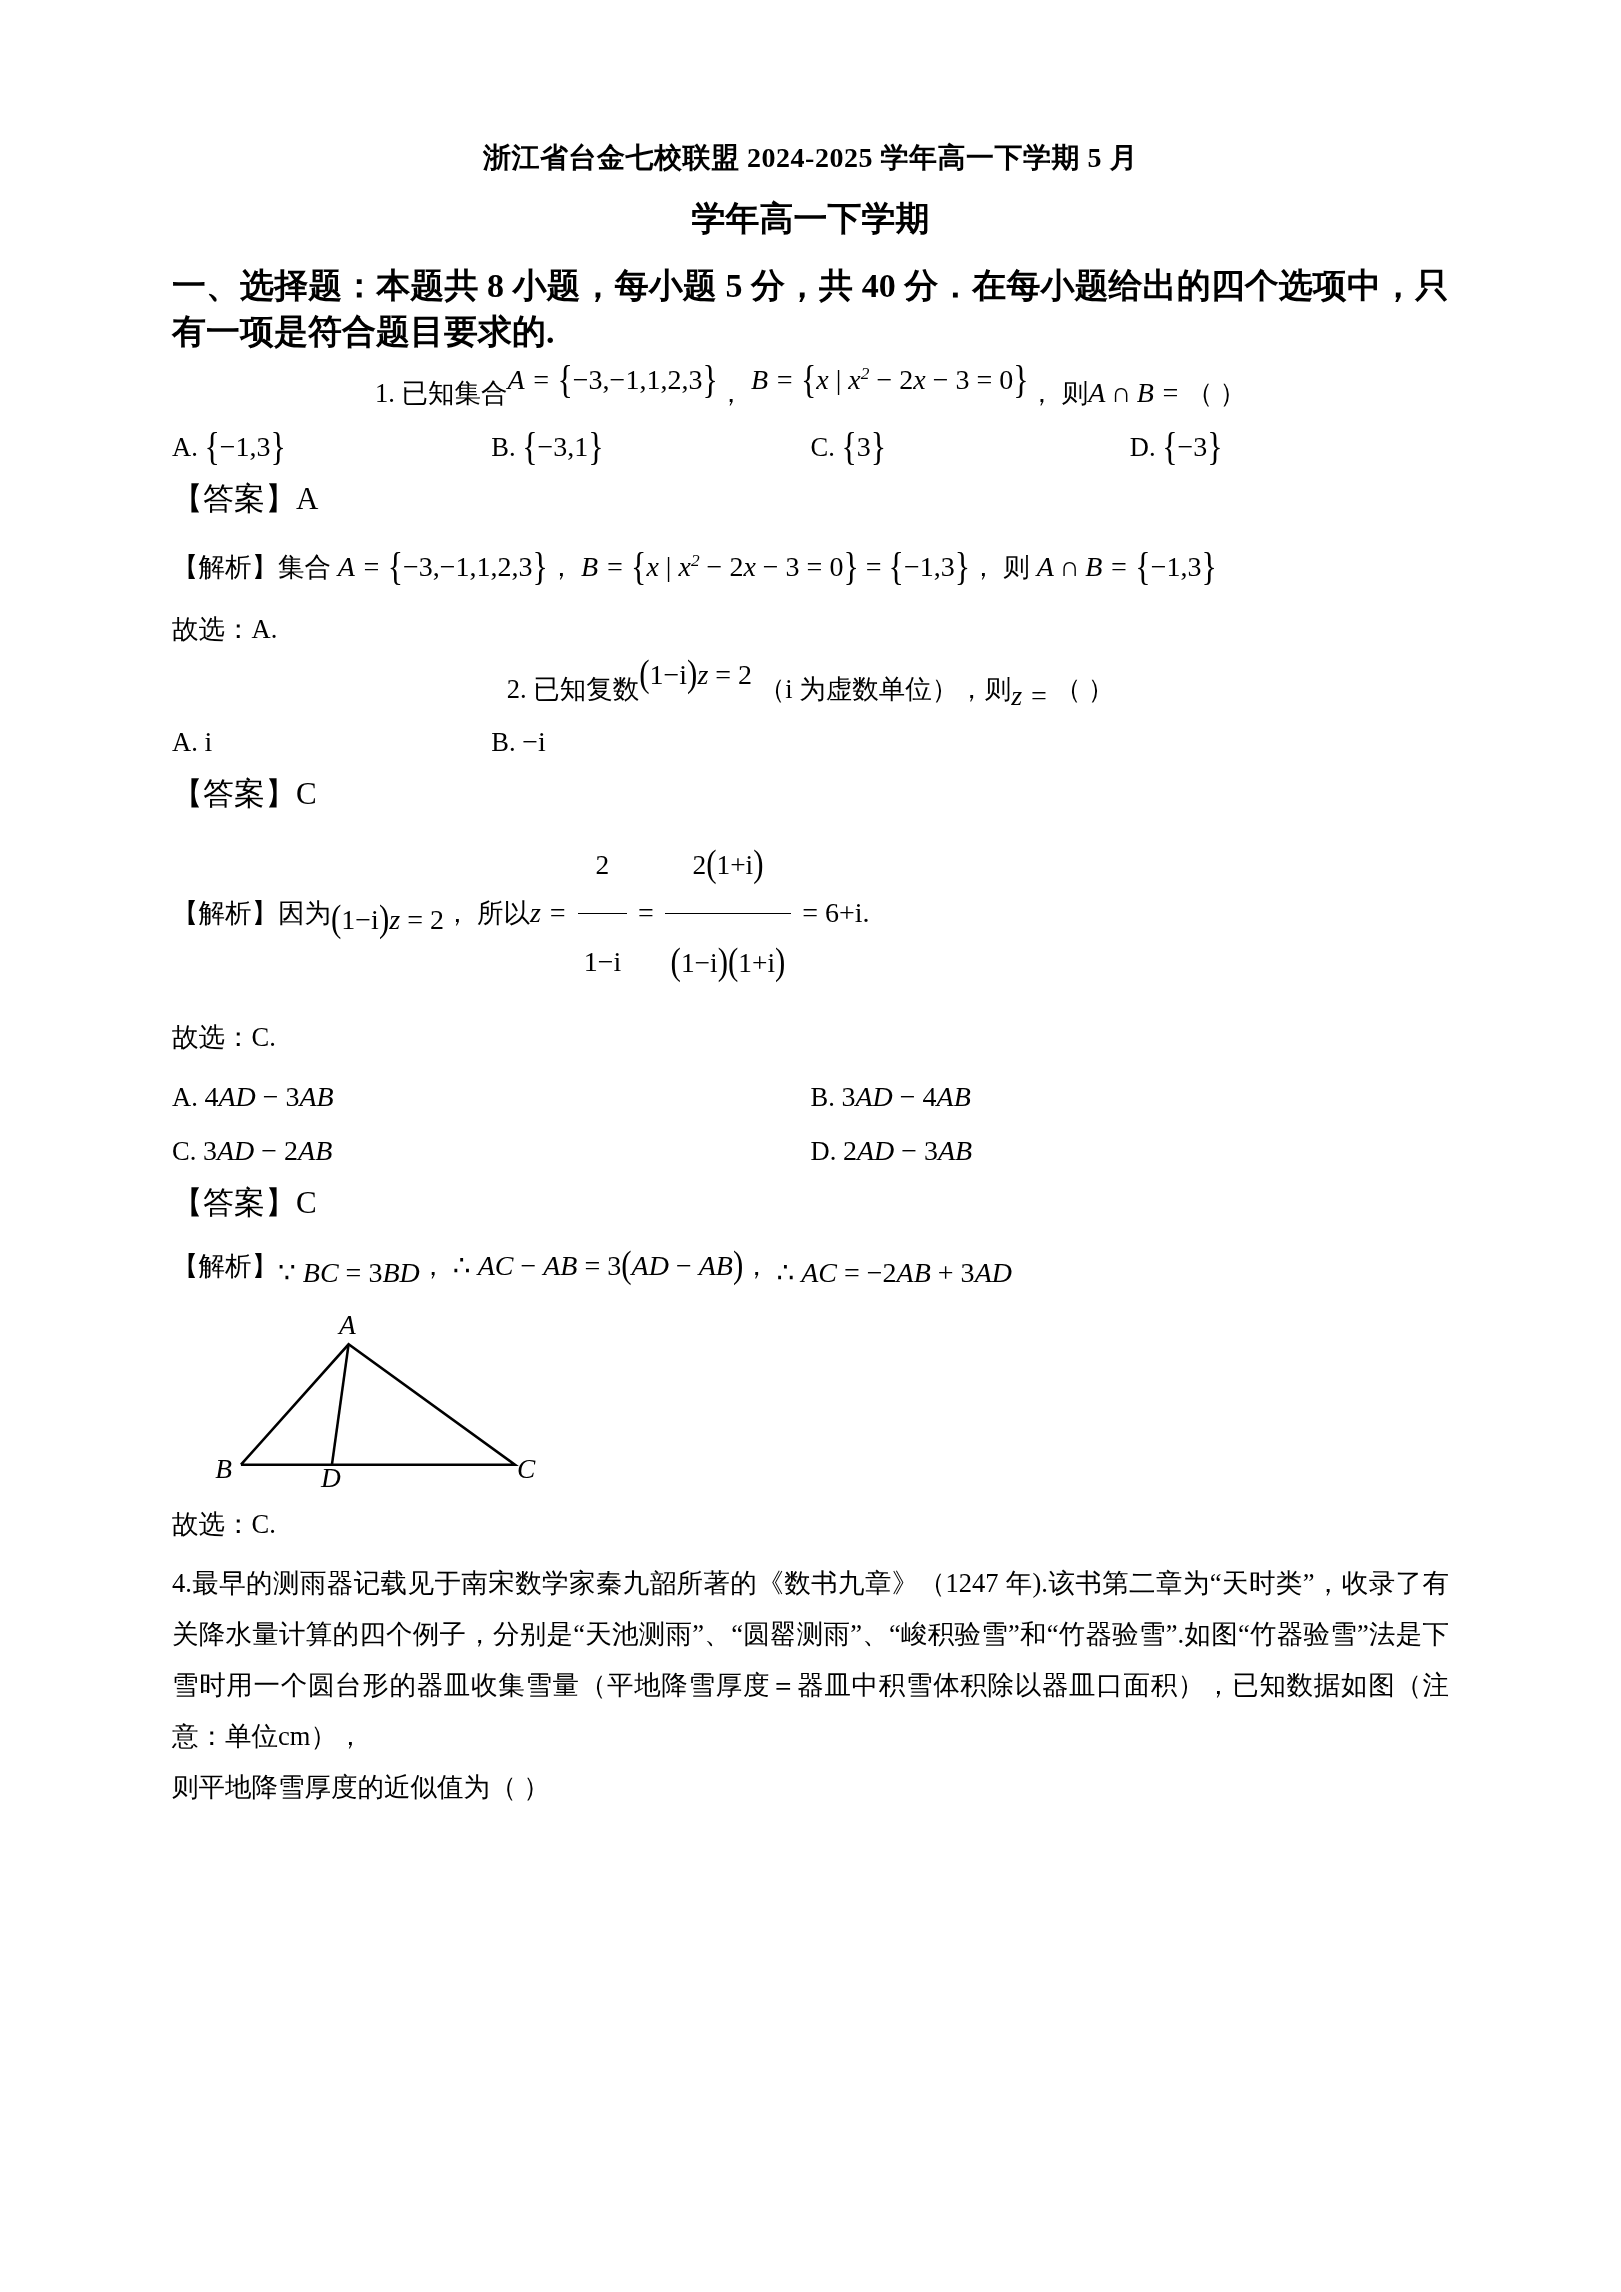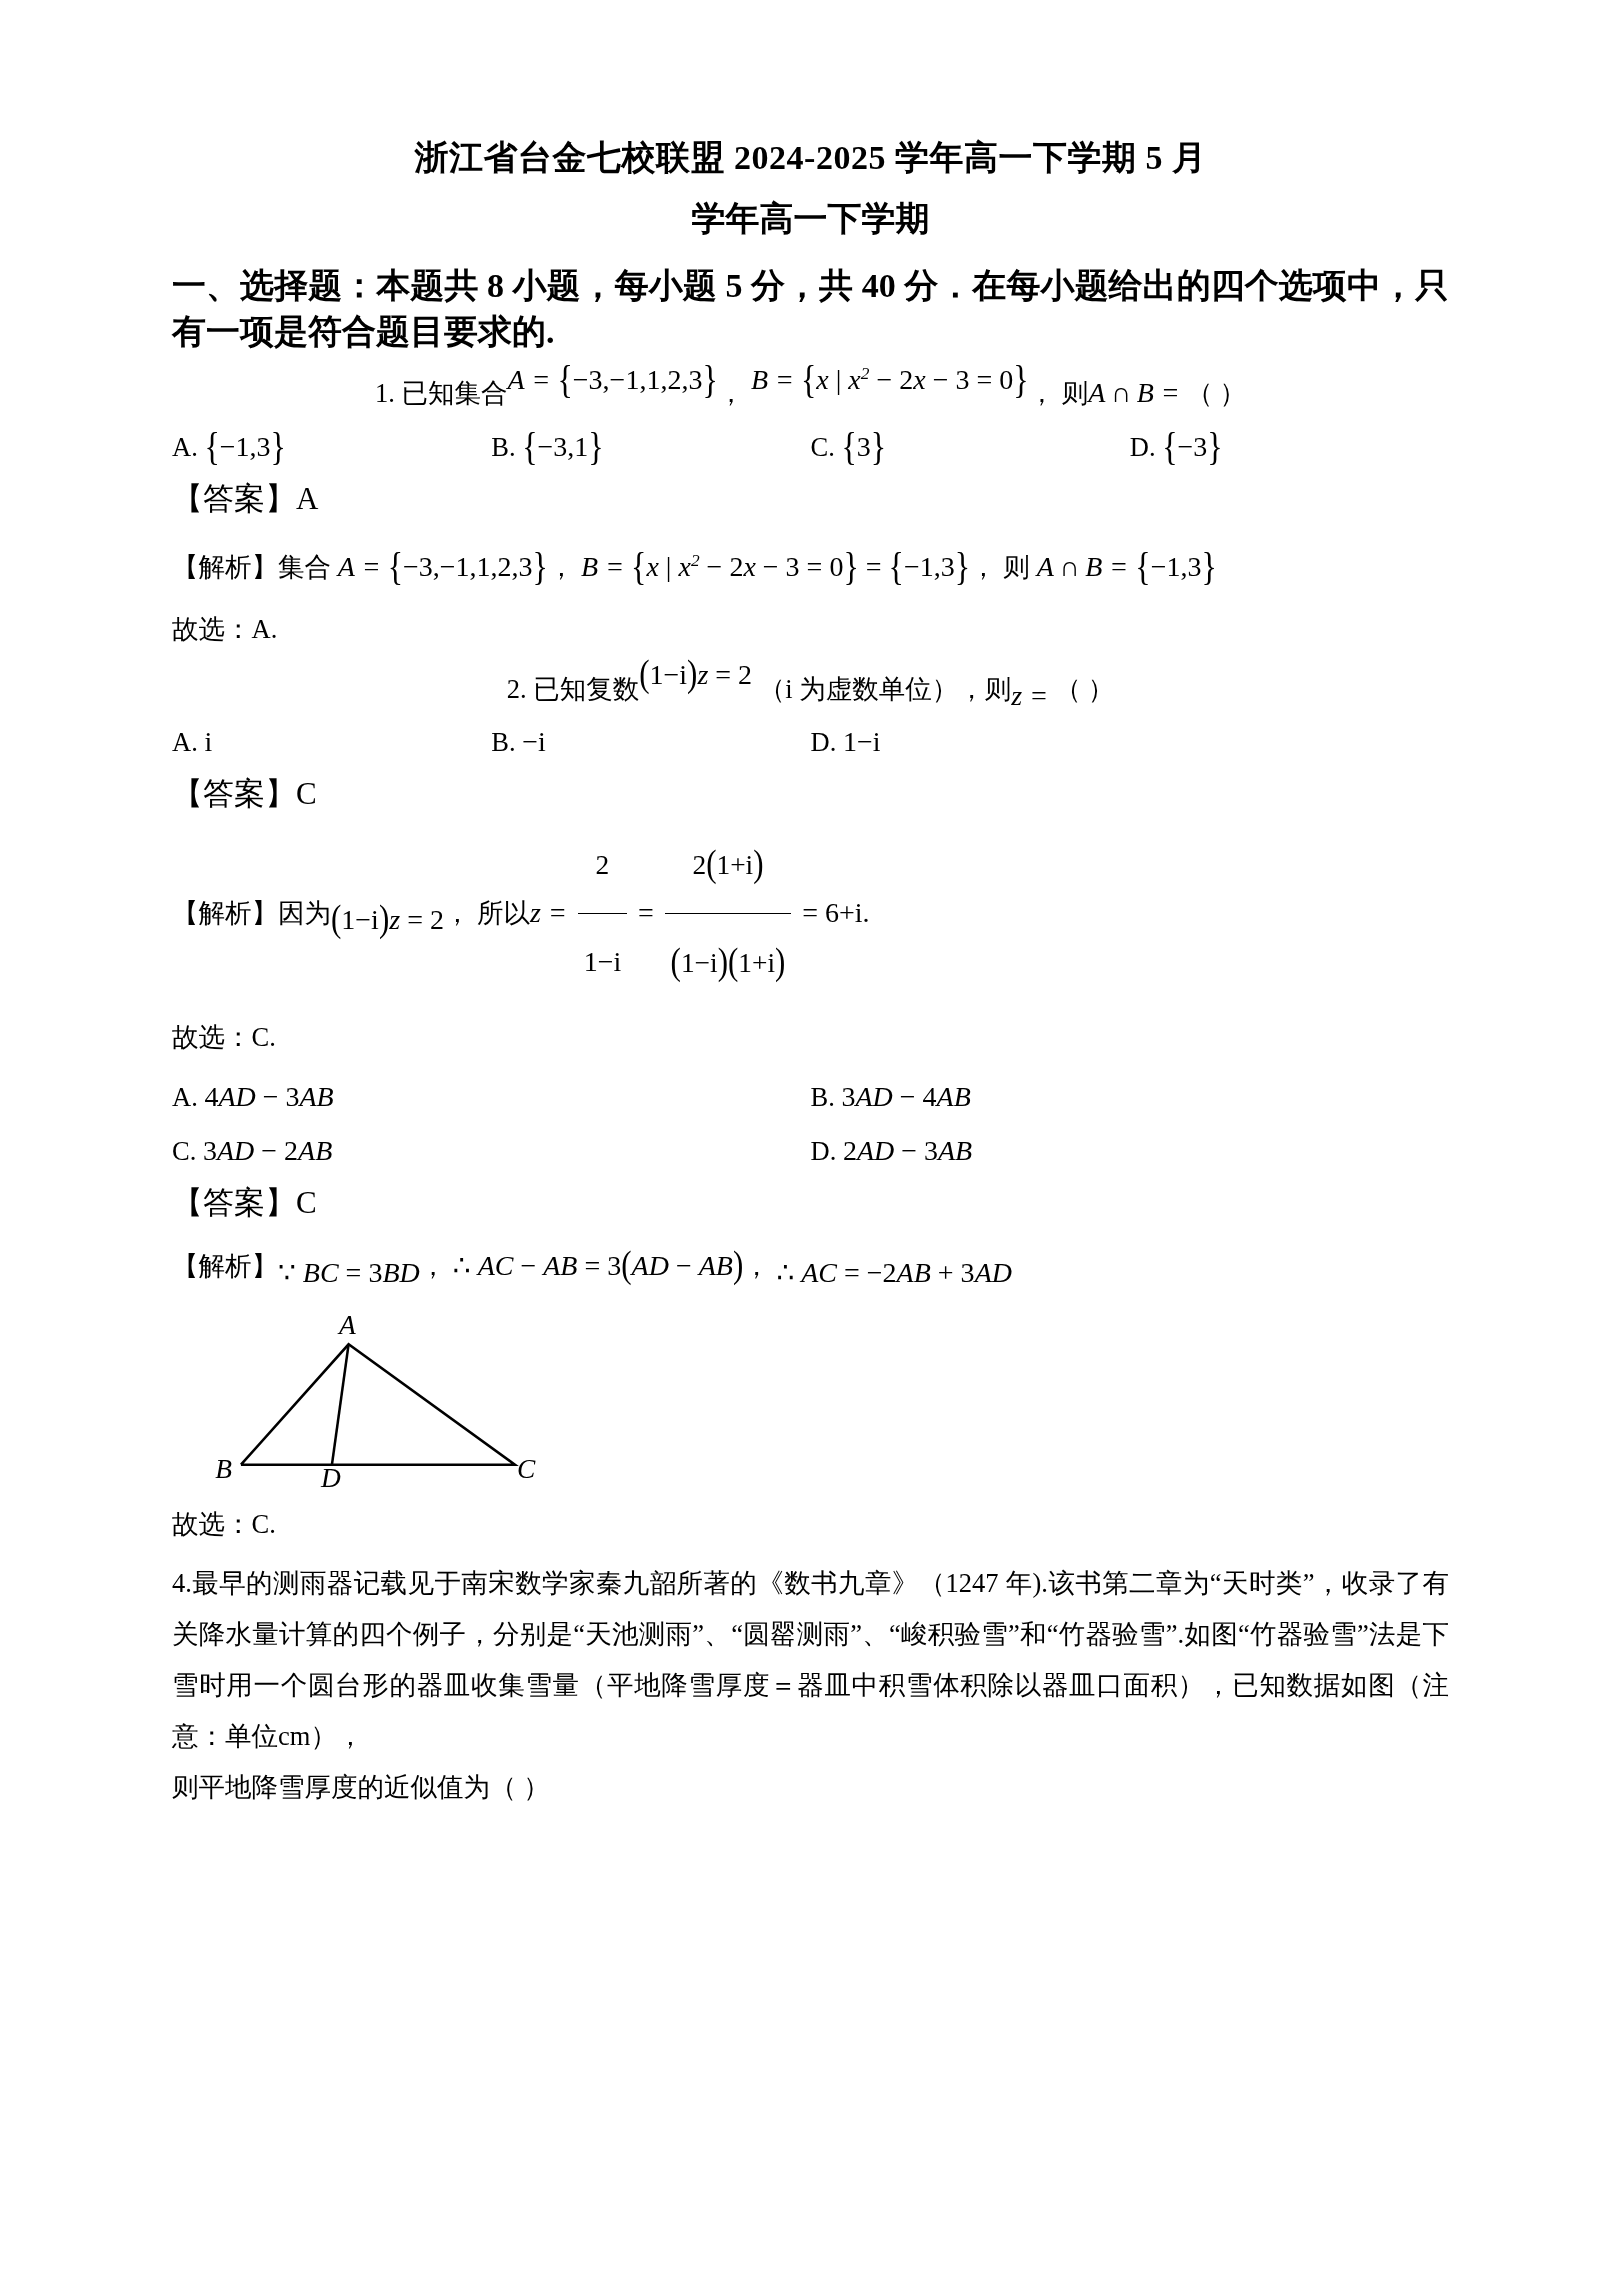--- a/index.html
+++ b/index.html
@@ -16,21 +16,21 @@
     width: 1621px;
     height: 2293px;
     background: #ffffff;
     box-sizing: border-box;
     padding: 127px 172px 0 172px;
     overflow: hidden;
   }
   .title {
     text-align: center;
     font-weight: bold;
-    font-size: 34px;
+    font-size: 28px;
     line-height: 61px;
     letter-spacing: 0.5px;
   }
   .title-line2 {
     text-align: center;
     font-weight: bold;
     font-size: 34px;
     line-height: 61px;
     margin-bottom: 13.7px;
   }
@@ -174,21 +174,20 @@
   <div class="q-block">
     <div class="qline">
       <span>2.</span>
       <span>已知复数</span><span class="m inl-raise"><span class="paren">(</span><span class="mr">1−</span><span class="mr">i</span><span class="paren">)</span>z<span class="mr">&nbsp;=&nbsp;2</span></span>
       <span>（i 为虚数单位），</span><span>则</span><span class="m inl-drop">z&nbsp;=</span>
       <span>（      ）</span>
     </div>
     <div class="opts">
       <div><span>A.</span> <span class="m mr">i</span></div>
       <div><span>B.</span> <span class="m mr">−i</span></div>
-      <div><span>D.</span> <span class="m mr">1−i</span></div>
     </div>
     <div class="ans">
       <span>【答案】</span><span>C</span>
     </div>
     <div class="sol" style="line-height:94px;">
       <span>【解析】</span><span>因为</span><span class="m inl-drop"><span class="paren">(</span><span class="mr">1−i</span><span class="paren">)</span>z<span class="mr">&nbsp;=&nbsp;2</span></span>，
       <span>所以</span><span class="m">z&nbsp;=
         <span class="frac"><span class="num">2</span><span class="den"><span class="m mr">1−i</span></span></span>
         <span class="mr">=</span>
         <span class="frac"><span class="num"><span class="mr">2<span class="paren">(</span>1+i<span class="paren">)</span></span></span><span class="den"><span class="mr"><span class="paren">(</span>1−i<span class="paren">)</span><span class="paren">(</span>1+i<span class="paren">)</span></span></span></span>

